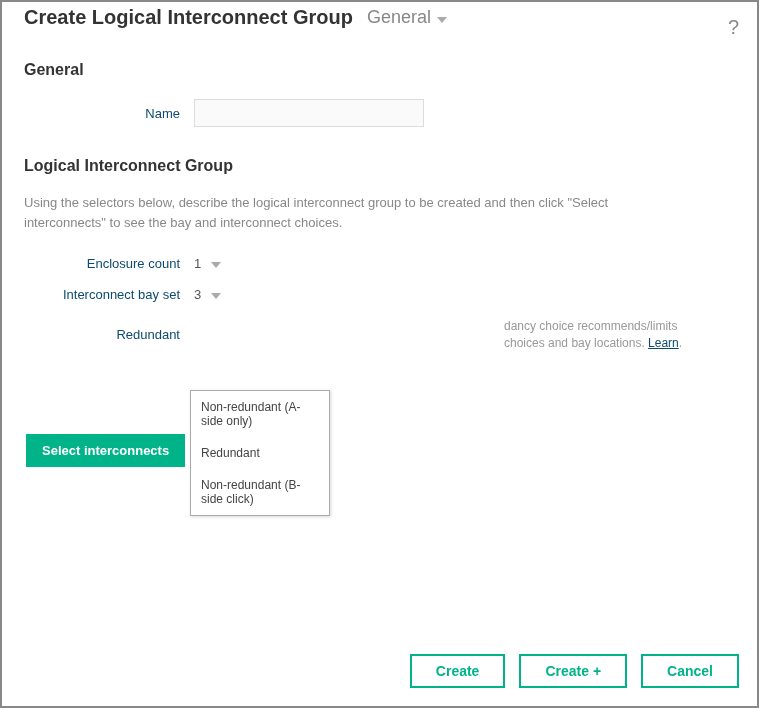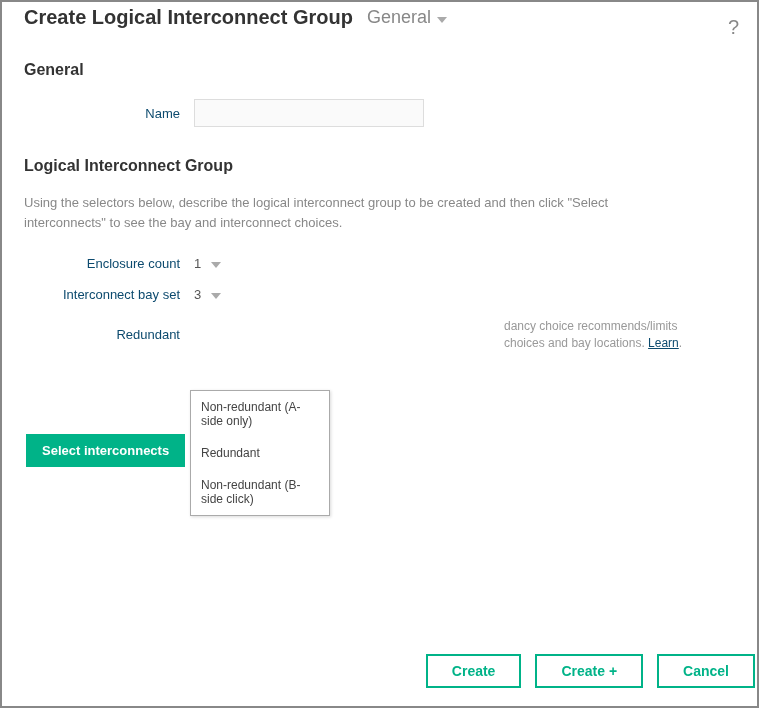--- a/index.html
+++ b/index.html
@@ -130,21 +130,21 @@
       background: #00b388;
       color: #fff;
       font-weight: bold;
       font-size: 13px;
       border: none;
       padding: 9px 16px;
       cursor: pointer;
     }
     .footer {
       position: absolute;
-      right: 2px;
+      right: 18px;
       bottom: 18px;
       display: flex;
       gap: 14px;
       padding-left: 40px;
     }
     .footer-btn {
       border: 2px solid #00b388;
       background: #fff;
       color: #00b388;
       font-weight: bold;

